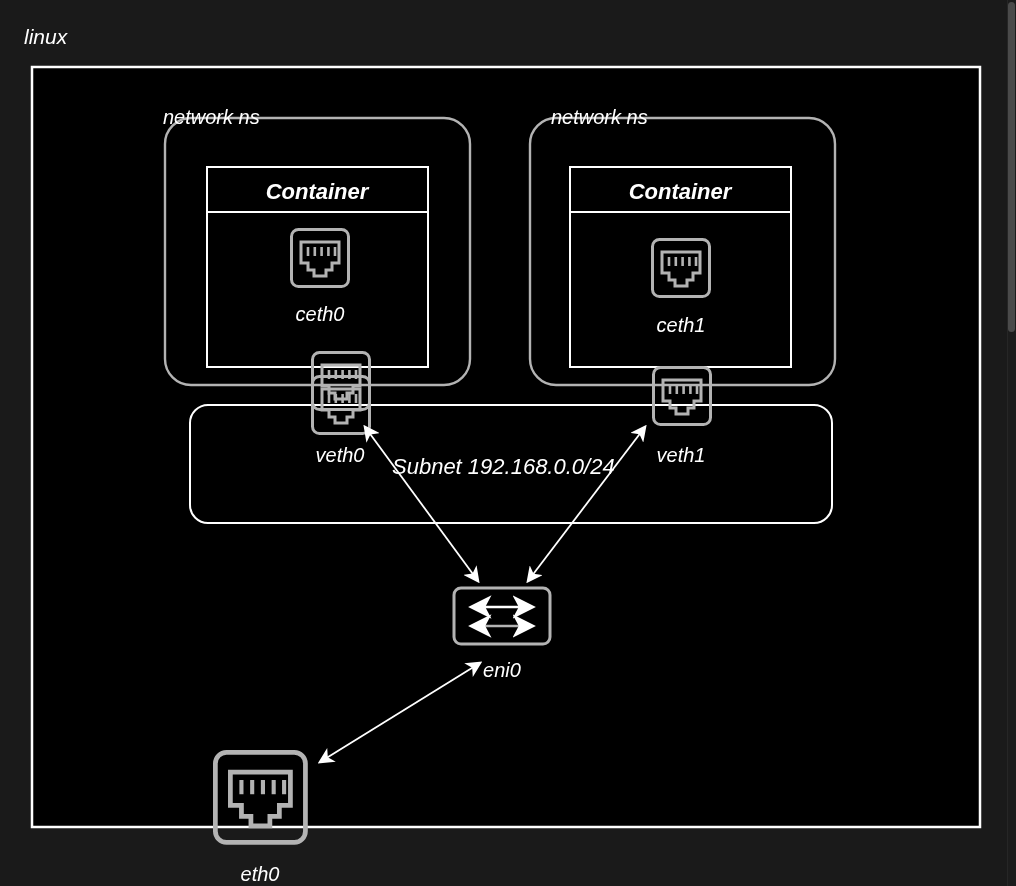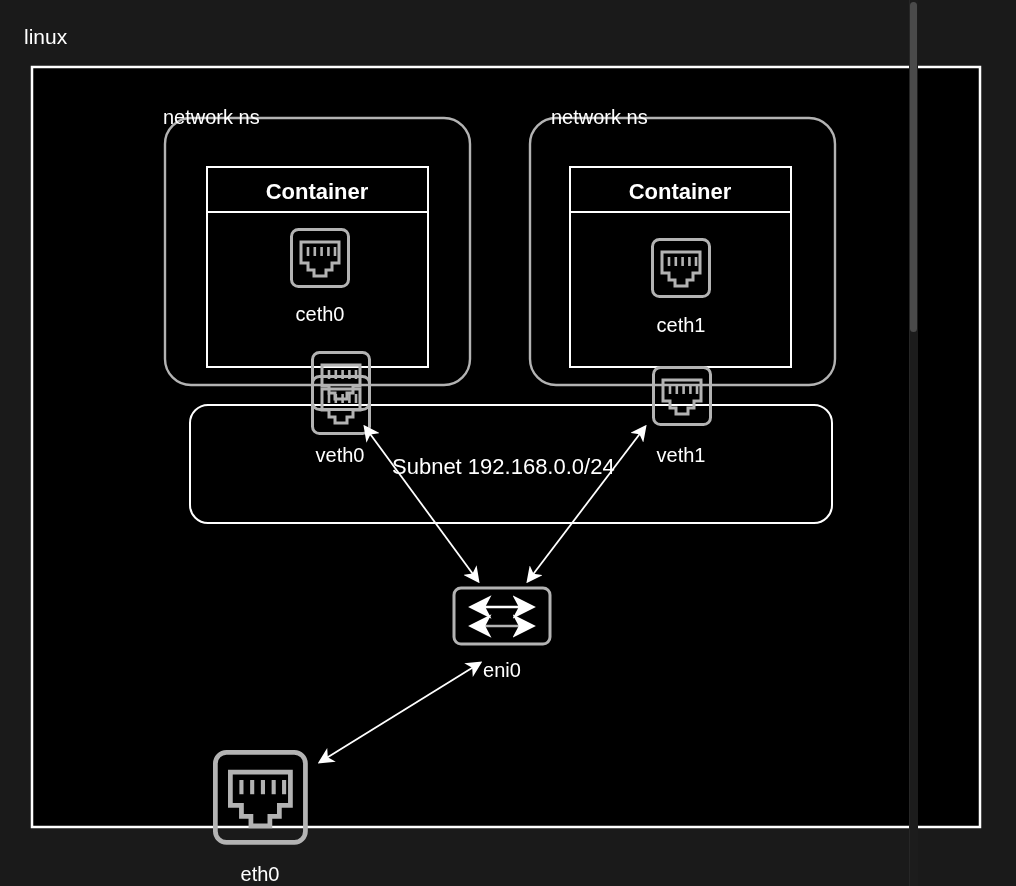--- a/index.html
+++ b/index.html
@@ -13,22 +13,23 @@
     height: 886px;
     overflow: hidden;
     font-family: "Liberation Sans", sans-serif;
     color: #ffffff;
     position: relative;
   }
 
   #stage {
     position: absolute;
     left: 0; top: 0;
-    width: 918px;
+    width: 1016px;
     height: 886px;
+    font-style: italic;
   }
 
   #diagram-svg {
     position: absolute;
     left: 0; top: 0;
     width: 1016px;
     height: 886px;
   }
 
   

